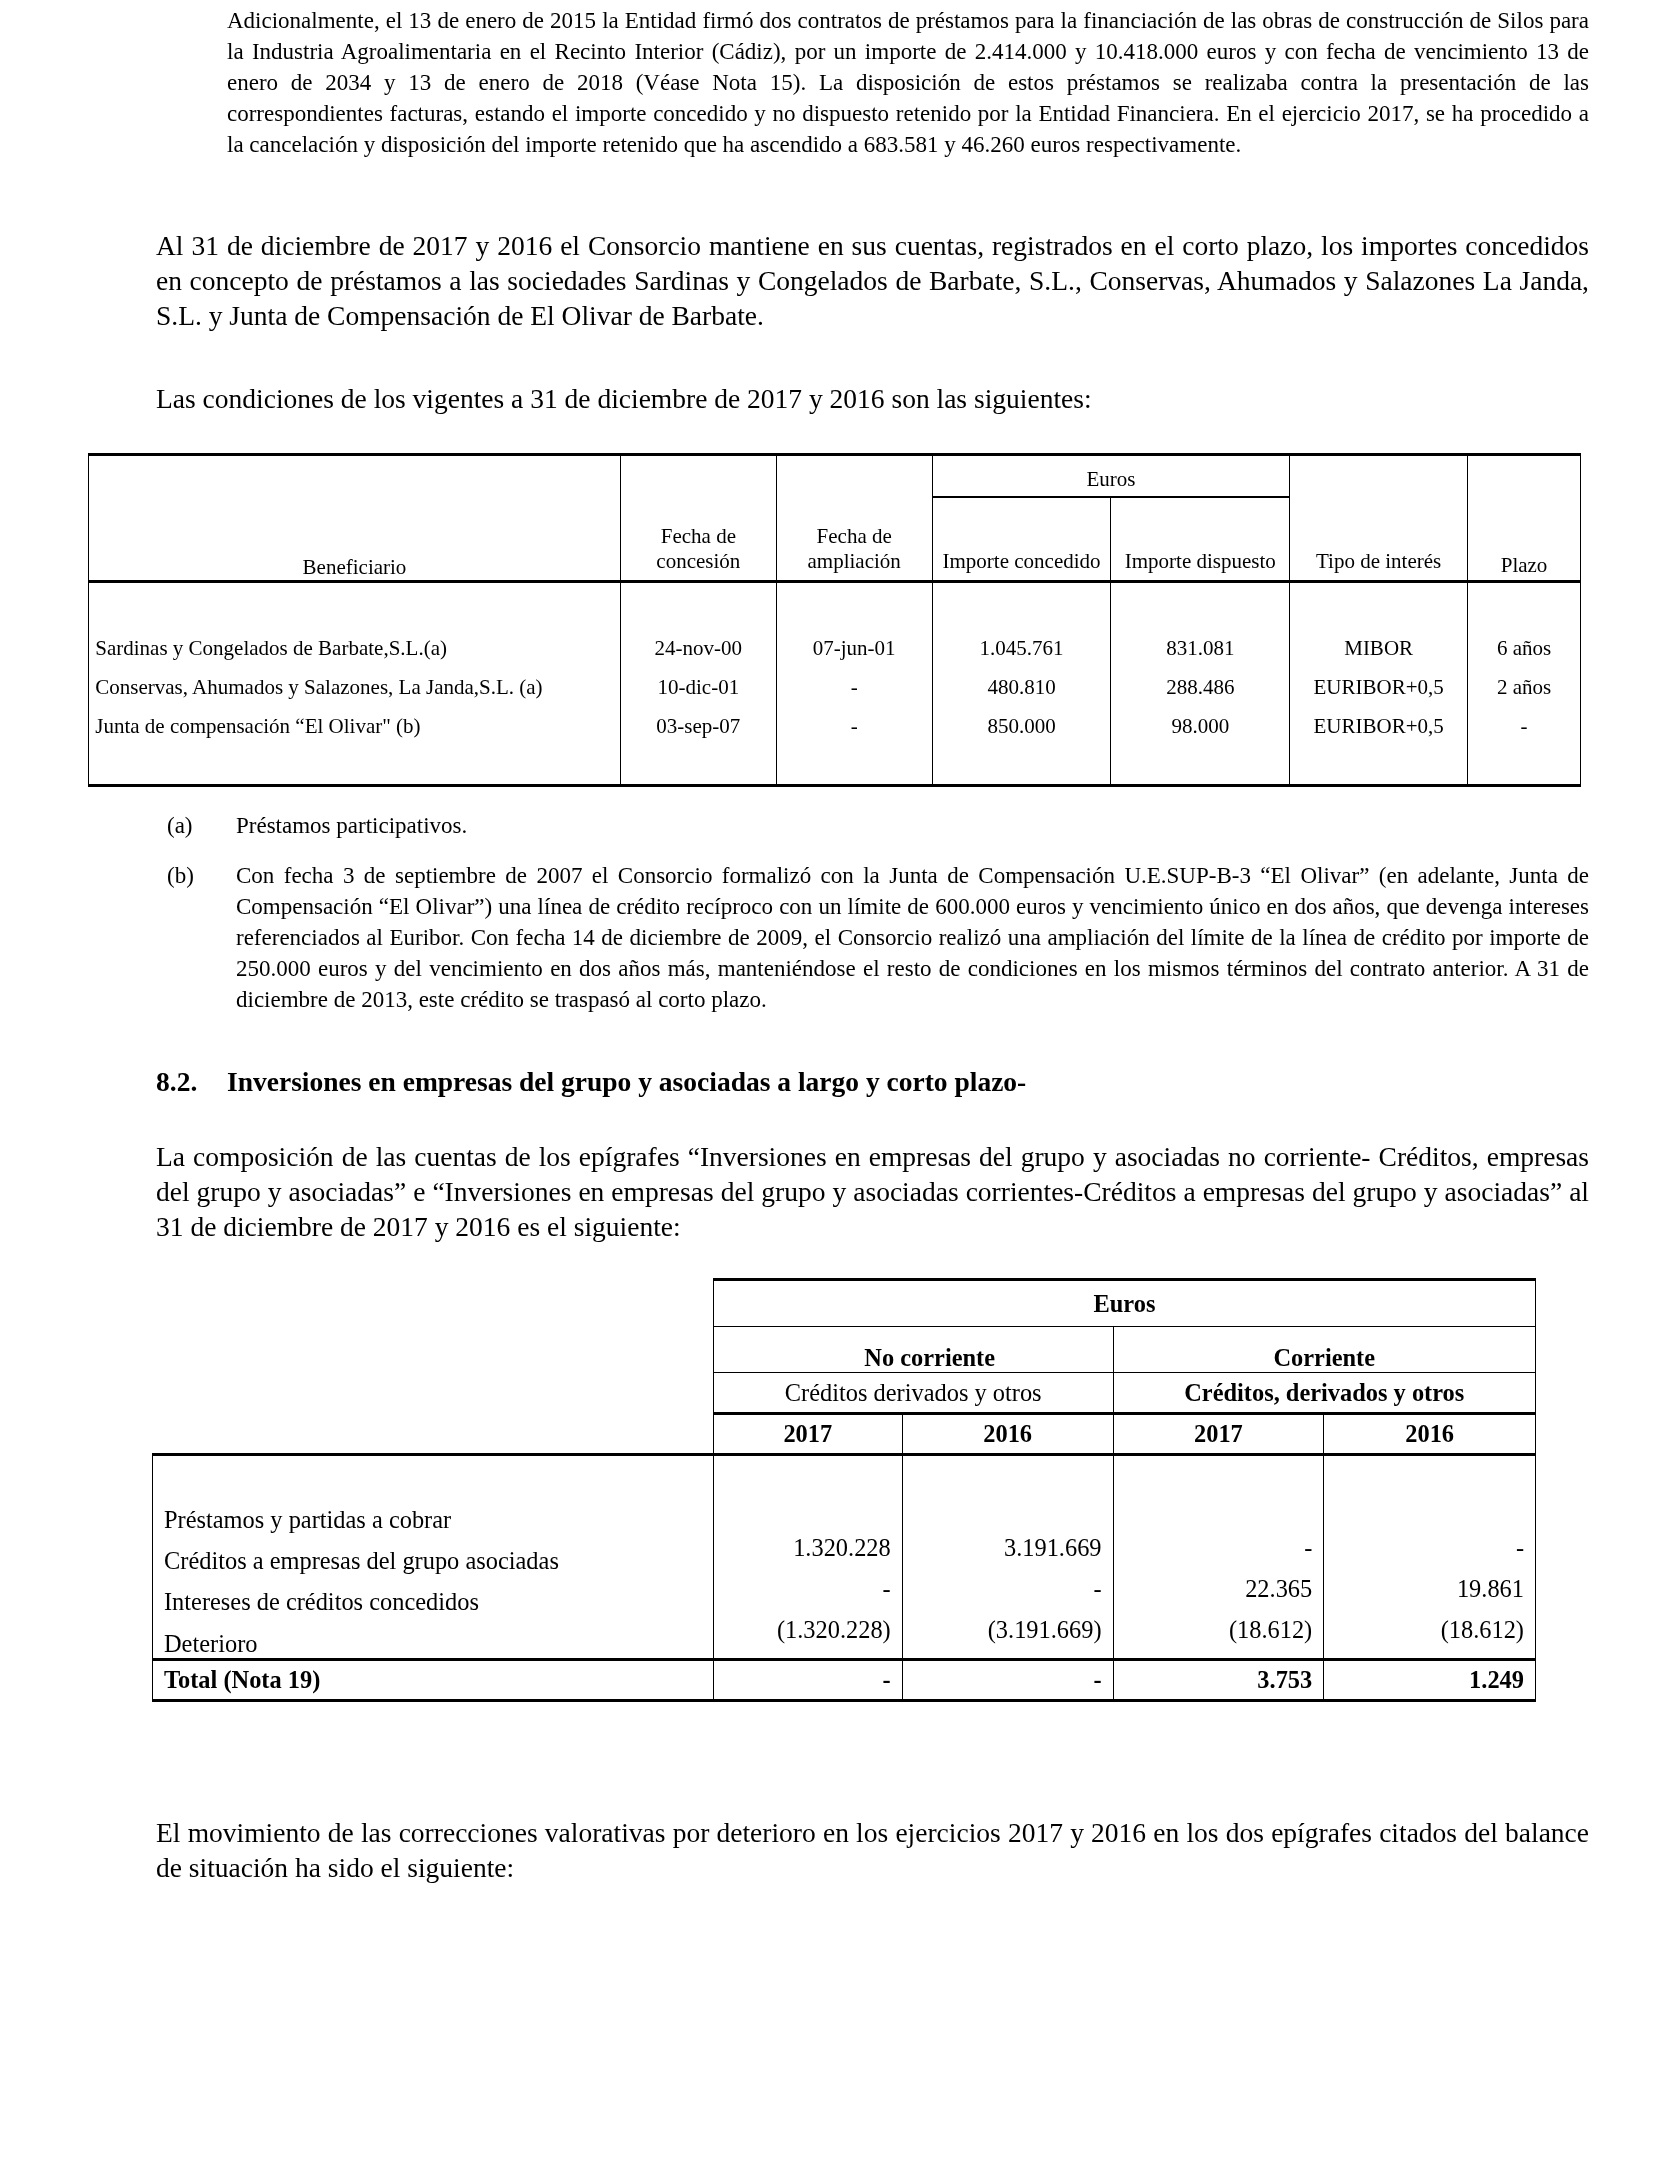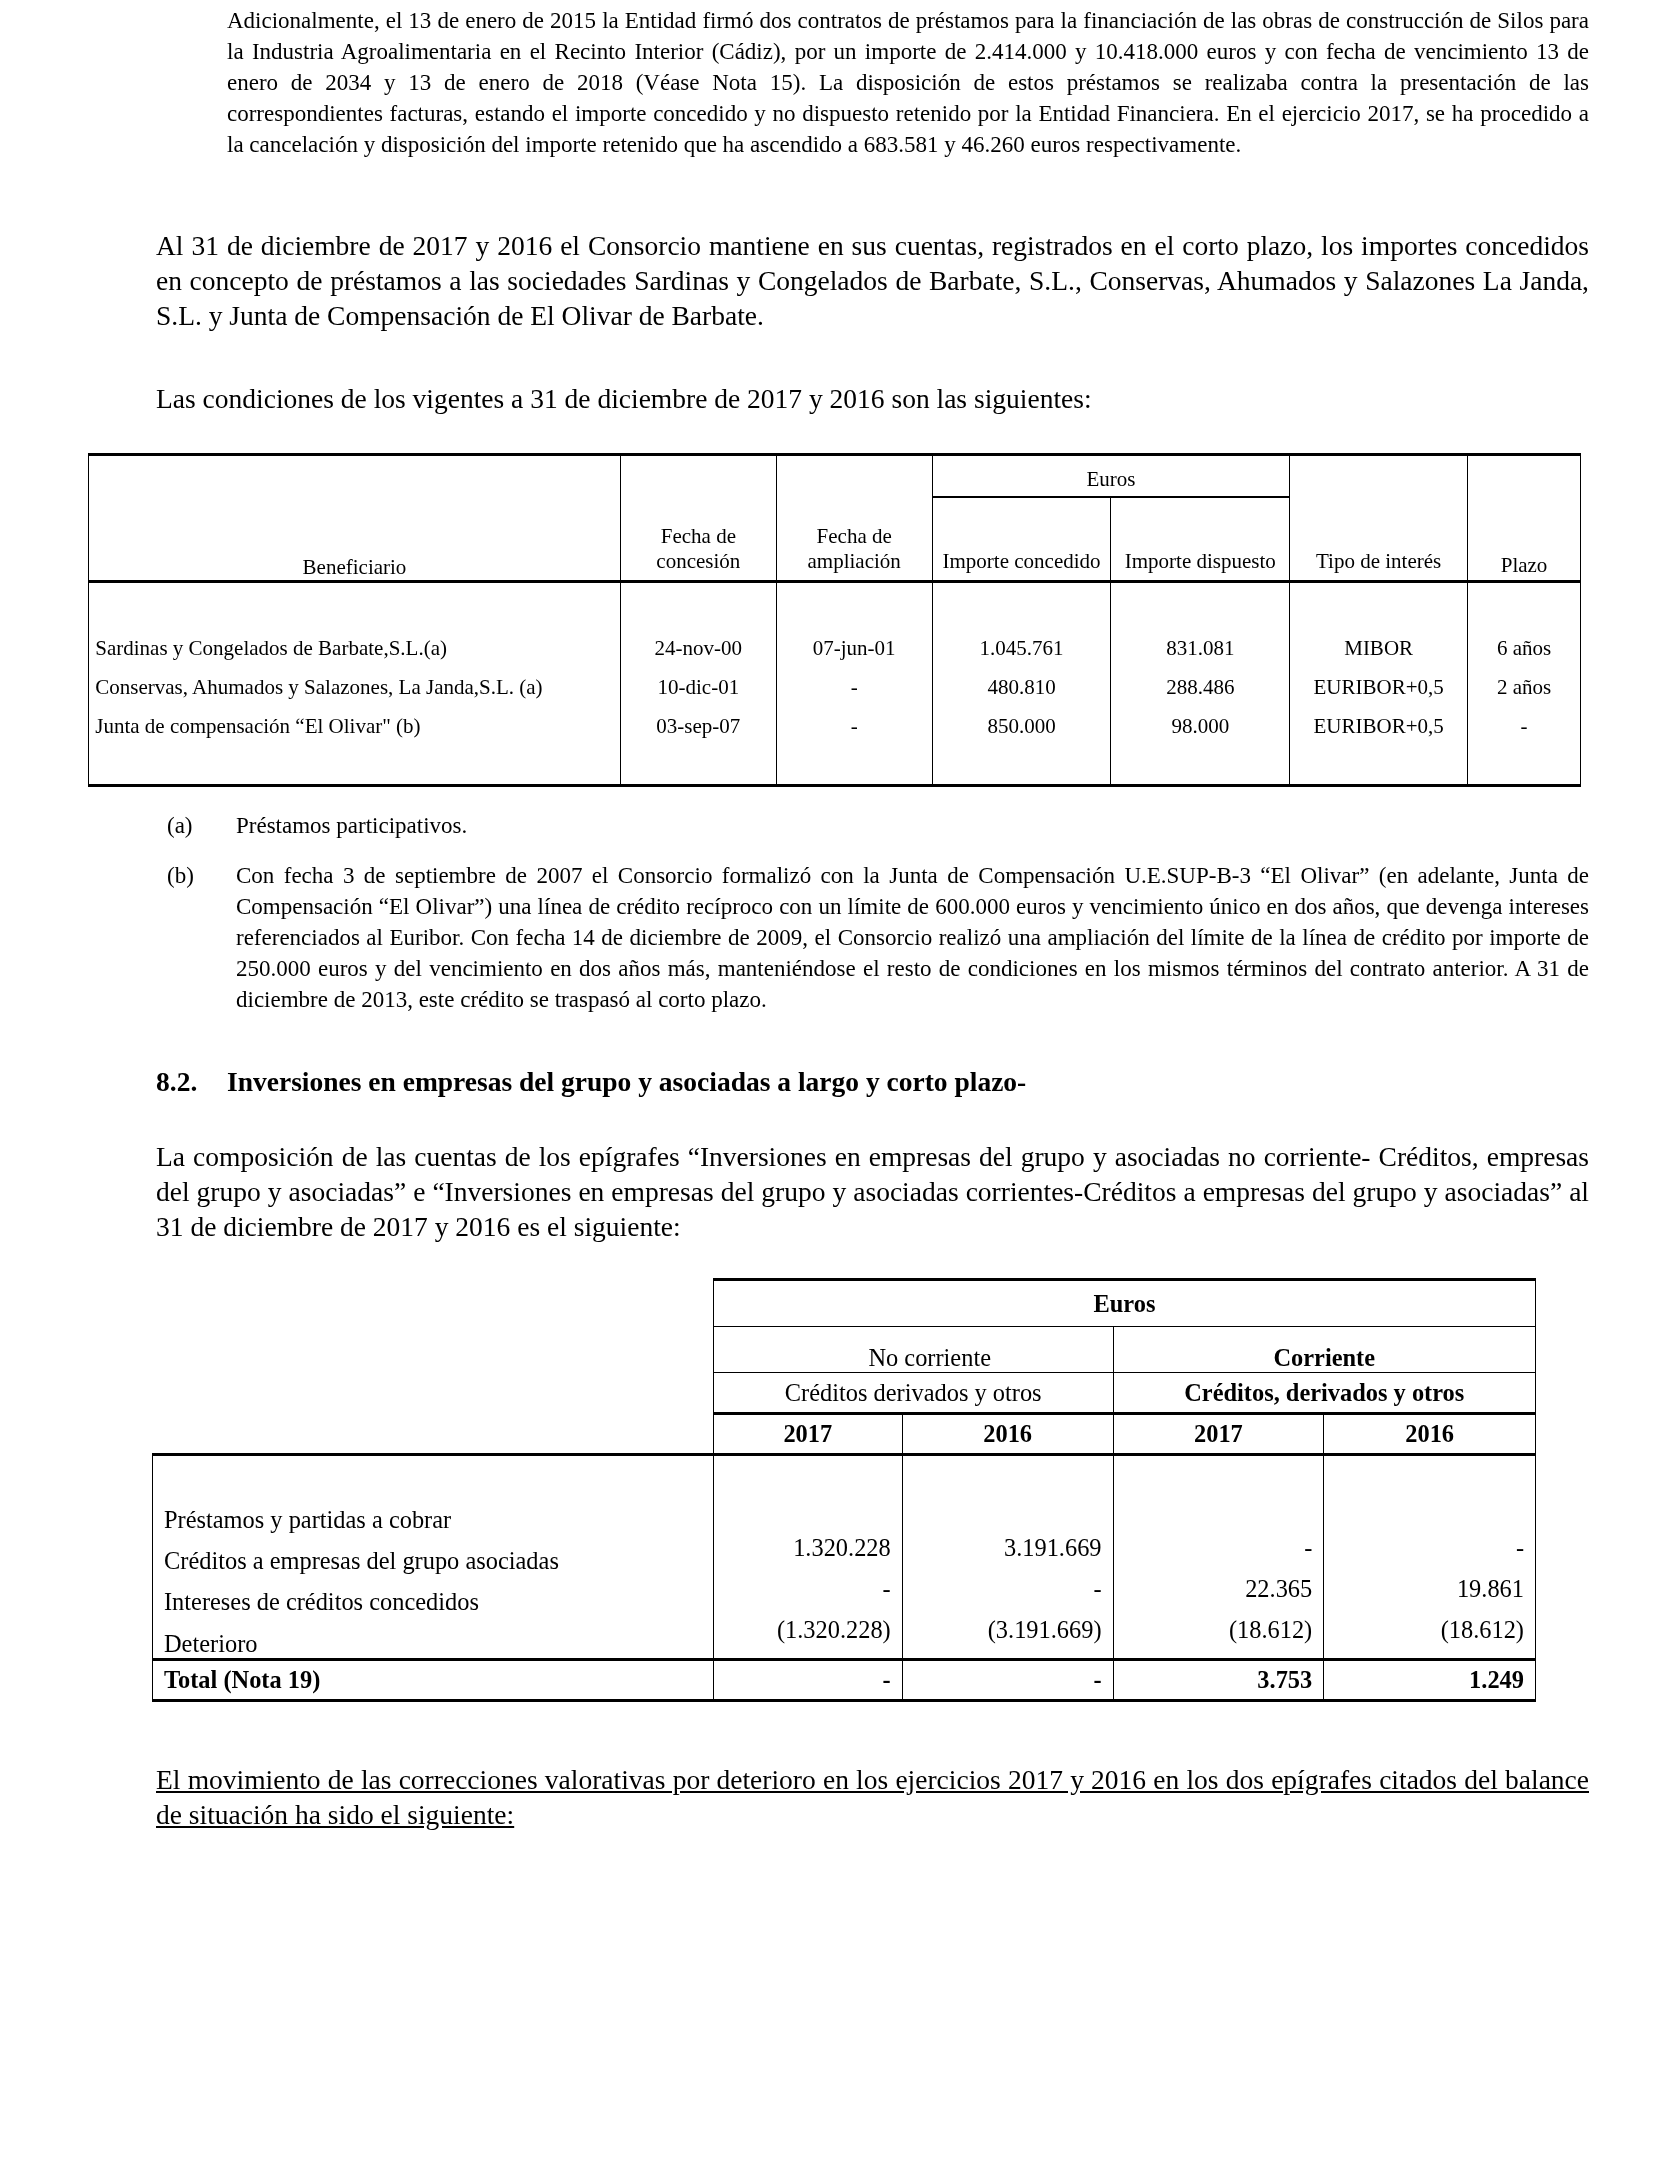--- a/index.html
+++ b/index.html
@@ -116,21 +116,21 @@
       <col style="width:211px">
       <col style="width:212px">
   </colgroup>
   <tbody>
       <tr style="height:47px;">
     <td></td>
     <td colspan="4" class="bx" style="text-align:center; font-weight:bold; border-top:3.1px solid #000;">Euros</td>
   </tr>
   <tr style="height:46px;">
     <td></td>
-    <td colspan="2" class="bx" style="text-align:center; font-weight:normal; vertical-align:bottom; border-bottom:none;padding-left:44px;">No corriente</td>
+    <td colspan="2" class="bx" style="text-align:center; font-weight:bold; vertical-align:bottom; border-bottom:none;padding-left:44px;">No corriente</td>
     <td colspan="2" class="bx" style="text-align:center; font-weight:bold; vertical-align:bottom; border-bottom:none;">Corriente</td>
   </tr>
   <tr style="height:41px;">
     <td></td>
     <td colspan="2" class="bx" style="text-align:center; font-weight:normal; border-bottom:3.1px solid #000;">Créditos derivados y otros</td>
     <td colspan="2" class="bx" style="text-align:center; font-weight:bold; border-bottom:3.1px solid #000;">Créditos, derivados y otros</td>
   </tr>
   <tr style="height:41px;">
     <td style="border-bottom:3.1px solid #000;"></td>
     <td class="bx" style="text-align:center; font-weight:bold; border-bottom:3.1px solid #000;">2017</td>
@@ -169,14 +169,14 @@
   <tr style="height:41px; font-weight:bold;">
     <td style="border-left:1.6px solid #000; border-right:1.6px solid #000; border-bottom:3.1px solid #000;">Total (Nota 19)</td>
     <td style="border-right:1.6px solid #000; text-align:right; border-bottom:3.1px solid #000;">-</td>
     <td style="border-right:1.6px solid #000; text-align:right; border-bottom:3.1px solid #000;">-</td>
     <td style="border-right:1.6px solid #000; text-align:right; border-bottom:3.1px solid #000;">3.753</td>
     <td style="border-right:1.6px solid #000; text-align:right; border-bottom:3.1px solid #000;">1.249</td>
   </tr>
 </tbody>
   </table>
 
-<div class="abs p2" style="top:1762px;text-decoration:underline;">El movimiento de las correcciones valorativas por deterioro en los ejercicios 2017 y 2016 en los dos epígrafes citados del balance de situación ha sido el siguiente:</div>
+<div class="abs p2" style="top:1815px;">El movimiento de las correcciones valorativas por deterioro en los ejercicios 2017 y 2016 en los dos epígrafes citados del balance de situación ha sido el siguiente:</div>
 
 
 </body></html>

